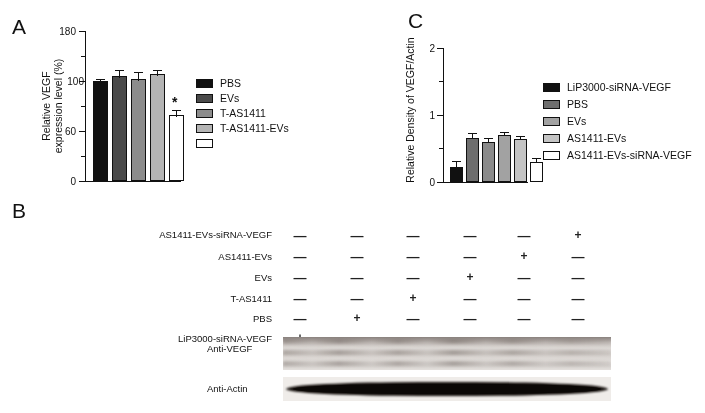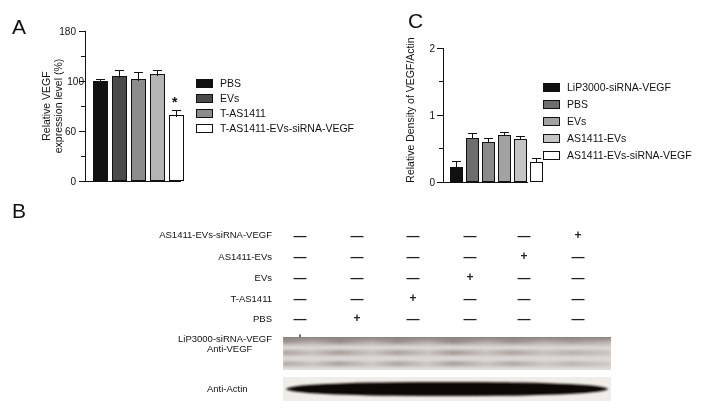--- a/index.html
+++ b/index.html
@@ -117,22 +117,25 @@
     </div>
     <div class="legend-row">
       <span class="swatch" style="background:#4a4a4a;"></span>
       <span class="legend-text">EVs</span>
     </div>
     <div class="legend-row">
       <span class="swatch" style="background:#8c8c8c;"></span>
       <span class="legend-text">T-AS1411</span>
     </div>
     <div class="legend-row">
+      <span class="swatch" style="background:#b4b4b4;"></span>
+      <span class="legend-text">T-AS1411-EVs</span>
+    </div>
+    <div class="legend-row">
       <span class="swatch" style="background:#ffffff;"></span>
-      <span class="legend-text">T-AS1411-EVs-siRNA-VEGF</span>
     </div>
   </div>
 
   <div class="panel-letter" style="left:408px;top:10px;">C</div>
 
   <div class="ylab" style="left:404px;top:185px;width:150px;">Relative Density of VEGF/Actin</div>
 
   <div class="axis-line" style="left:443px;top:48px;width:1px;height:135px;"></div>
   <div class="axis-line" style="left:443px;top:182px;width:85px;height:1px;"></div>
 

